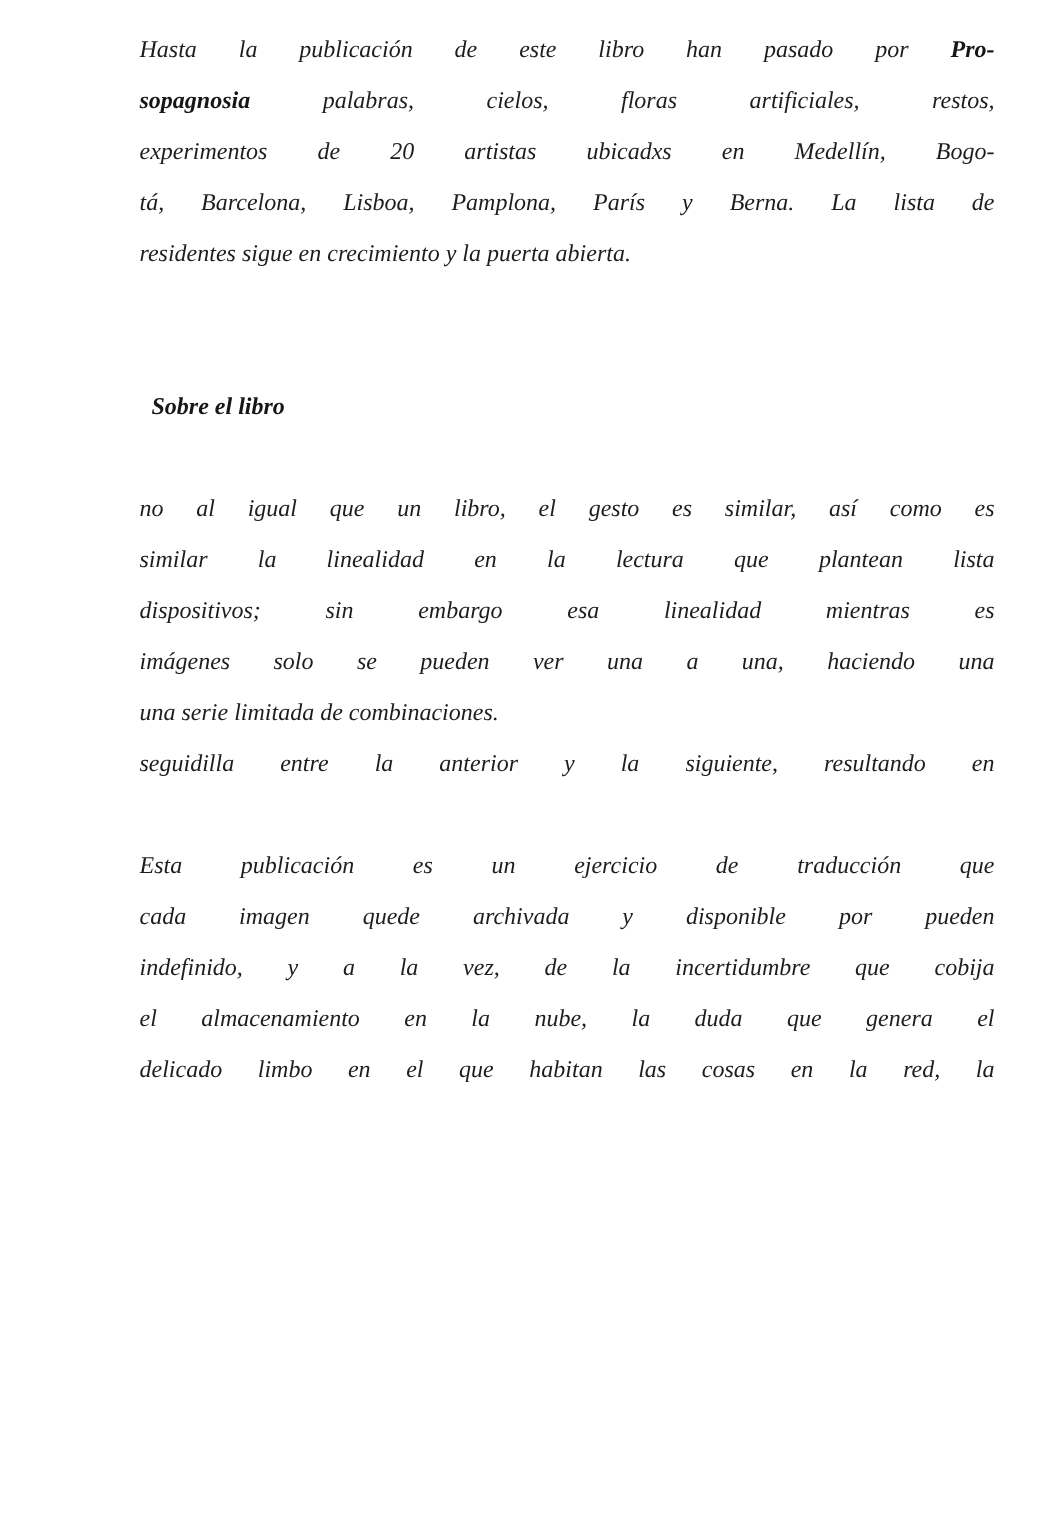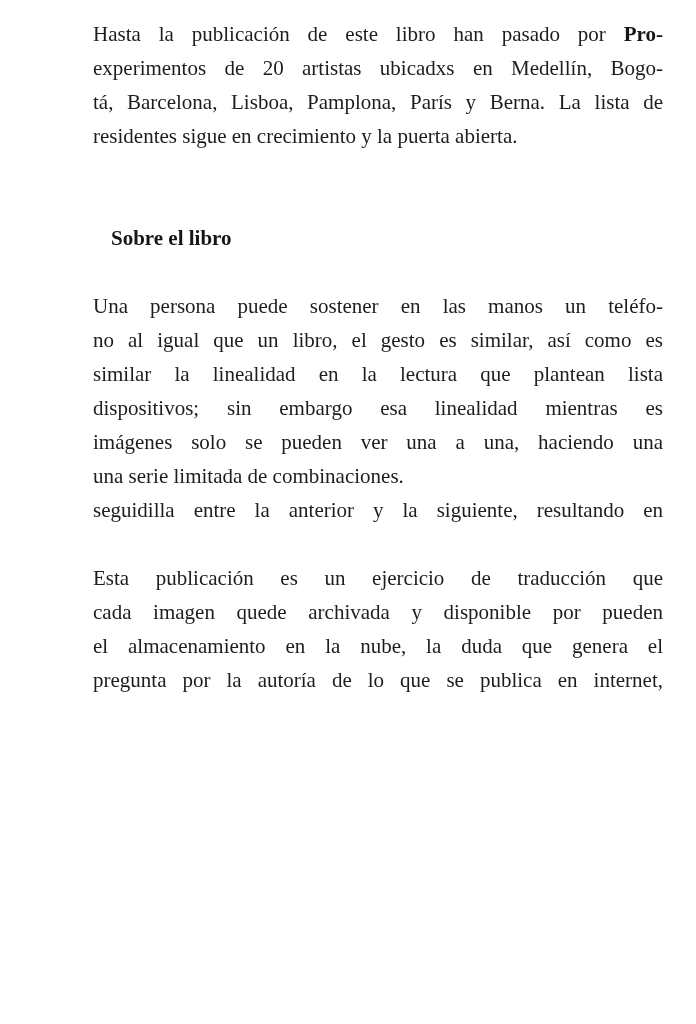--- a/index.html
+++ b/index.html
@@ -14,69 +14,71 @@
     background: #ffffff;
     overflow: hidden;
   }
   .column {
     box-sizing: border-box;
     padding: 17px 33px 0 93px;
     width: 696px;
   }
   .line, .heading {
     font-family: "Liberation Serif", "DejaVu Serif", serif;
-    font-size: 21px;
+    font-size: 16px;
     line-height: 34px;
     color: #1d1d1d;
     white-space: normal;
     overflow: hidden;
+    font-style: italic;
   }
   .line.j {
     text-align: justify;
     text-align-last: justify;
   }
   .para {
     margin: 0 0 34px 0;
   }
   .heading {
     font-weight: bold;
-    margin: 68px 0 34px 18px;
+    margin: 68px 0 34px 8px;
     color: #161616;
   }
   .line b {
     font-weight: bold;
     color: #161616;
   }
 </style>
 </head>
 <body>
 
 <main class="page">
   <section class="column">
 
     <div class="para">
       <div class="line j"><span>Hasta la publicación de este libro han pasado por </span><b>Pro-</b></div>
+      <div class="line j"><b>sopagnosia</b><span> palabras, cielos, floras artificiales, restos,</span></div>
       <div class="line j">experimentos de 20 artistas ubicadxs en Medellín, Bogo-</div>
       <div class="line j">tá, Barcelona, Lisboa, Pamplona, París y Berna. La lista de</div>
       <div class="line">residentes sigue en crecimiento y la puerta abierta.</div>
     </div>
 
     <h2 class="heading">Sobre el libro</h2>
 
     <div class="para">
-      <div class="line j">Una persona puede sostener en las manos un teléfo-</div>
       <div class="line j">no al igual que un libro, el gesto es similar, así como es</div>
       <div class="line j">similar la linealidad en la lectura que plantean lista</div>
       <div class="line j">dispositivos; sin embargo esa linealidad mientras es</div>
       <div class="line j">imágenes solo se pueden ver una a una, haciendo una</div>
       <div class="line">una serie limitada de combinaciones.</div>
       <div class="line j">seguidilla entre la anterior y la siguiente, resultando en</div>
     </div>
 
     <div class="para">
       <div class="line j">Esta publicación es un ejercicio de traducción que</div>
       <div class="line j">cada imagen quede archivada y disponible por pueden</div>
+      <div class="line j">indefinido, y a la vez, de la incertidumbre que cobija</div>
       <div class="line j">el almacenamiento en la nube, la duda que genera el</div>
-      <div class="line j">pregunta por la autoría de lo que se publica en internet,</div>
+      <div class="line j">delicado limbo en el que habitan las cosas en la red, la</div>
     </div>
 
   </section>
 </main>
 
 </body></html>

